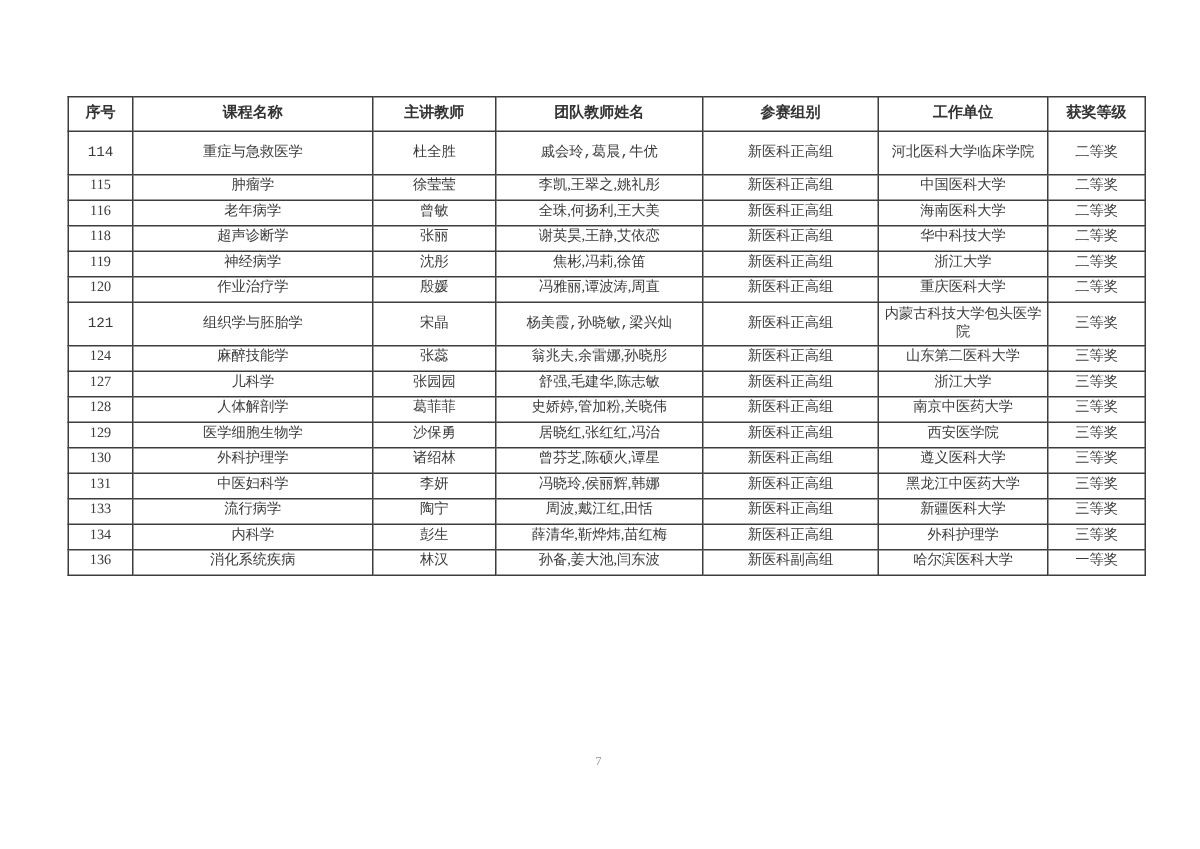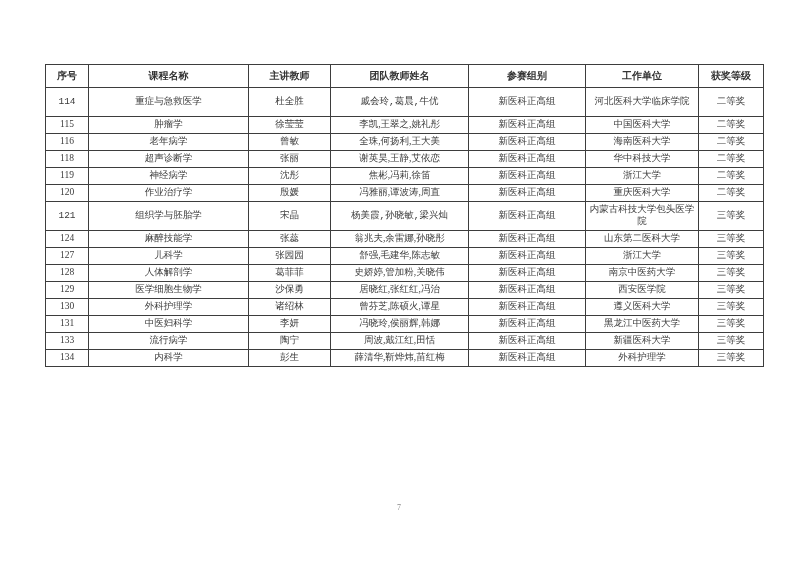--- a/index.html
+++ b/index.html
@@ -192,17 +192,26 @@
           </tr>
           <tr>
             <td>134</td>
             <td>内科学</td>
             <td>彭生</td>
             <td>薛清华,靳烨炜,苗红梅</td>
             <td>新医科正高组</td>
             <td>外科护理学</td>
             <td>三等奖</td>
           </tr>
+          <tr>
+            <td>136</td>
+            <td>消化系统疾病</td>
+            <td>林汉</td>
+            <td>孙备,姜大池,闫东波</td>
+            <td>新医科副高组</td>
+            <td>哈尔滨医科大学</td>
+            <td>一等奖</td>
+          </tr>
         </tbody>
     </table>
   </div>
   <div class="page-num">7</div>
 </div>
 
 </body></html>

